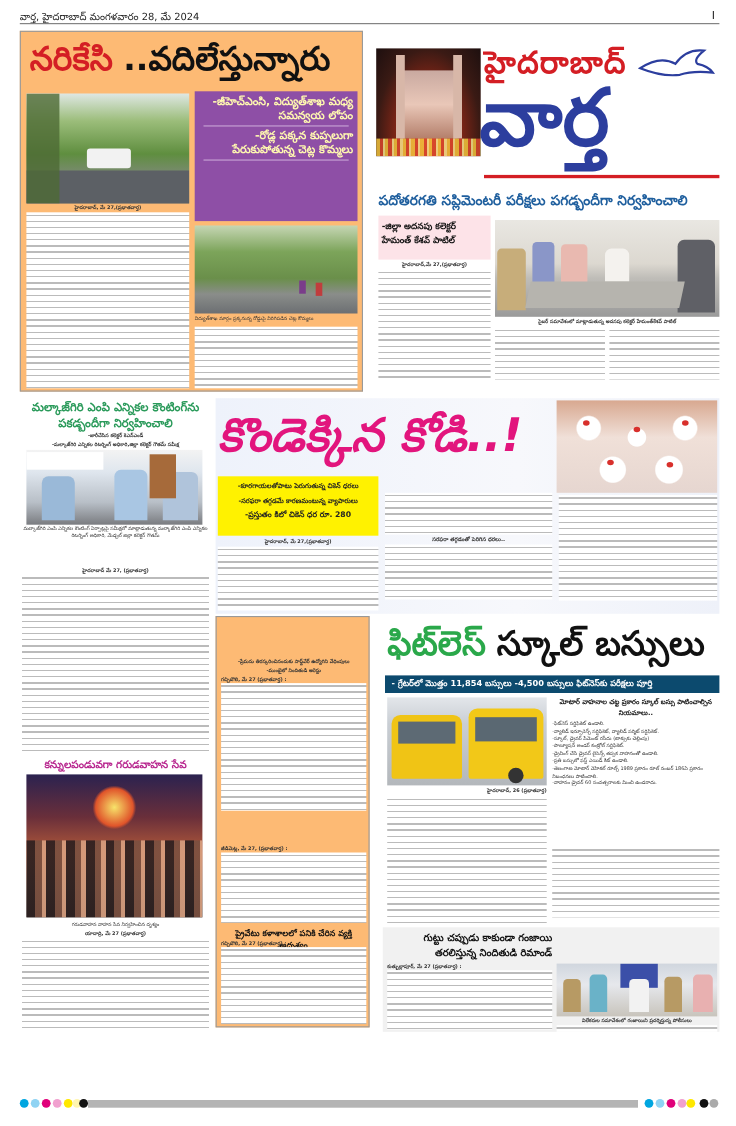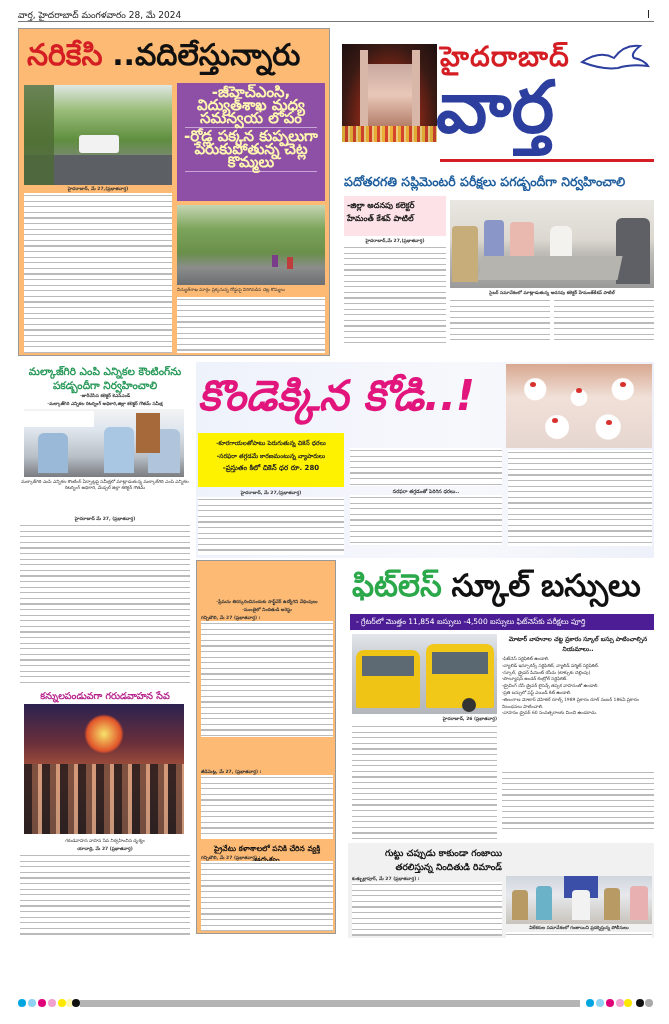--- a/index.html
+++ b/index.html
@@ -9,24 +9,24 @@
 .masthead .brand{font-weight:normal}
 .masthead .pg{position:absolute;right:4px;top:-1px;font-size:10px}
 .rule{left:18px;top:21px;width:636px;height:1px;background:#777}
 .box{border:1px solid #999;background:#fdba74}
 .txt{font-size:4.2px;line-height:5.6px;color:#444;text-align:justify;overflow:hidden}
 .txt-fill{background:repeating-linear-gradient(#fff 0 2px,#bbb 2px 3.2px,#fff 3.2px 5.6px)}
 .caption{font-size:4.5px;color:#333;text-align:center;font-weight:bold}
 .photo{overflow:hidden}
 .head-red{color:#d41e24;font-weight:bold}
 .head-blk{color:#111;font-weight:bold}
-.purple-box{background:#8e4fa6;color:#fff8b0;font-weight:bold;text-align:center;font-size:15px;line-height:13px;padding:3px 4px}
+.purple-box{background:#8e4fa6;color:#fff8b0;font-weight:bold;text-align:right;font-size:10px;line-height:13px;padding:3px 4px}
 .purple-box .sep{height:1px;background:#c9a5d6;margin:2px 4px}
 .yellow-box{background:#fff200;font-size:7px;font-weight:bold;color:#222;line-height:13px;padding:3px 5px;text-align:center}
-.blue-bar{background:#4c1d95;color:#fff;font-size:7.5px;line-height:16px;padding:0 6px;font-weight:normal}
+.blue-bar{background:#0c4a6e;color:#fff;font-size:7.5px;line-height:16px;padding:0 6px;font-weight:bold}
 .pink-head{color:#e2157d;font-weight:bold;font-style:italic}
 .green-head{color:#2aa84a;font-weight:bold}
 .reg{position:absolute;width:8px;height:8px;border-radius:50%}
 </style>
 </head>
 <body>
 
 <div class="abs masthead">
   <span class="brand">వార్త,</span>
   <span>హైదరాబాద్ మంగళవారం 28, మే 2024</span>

